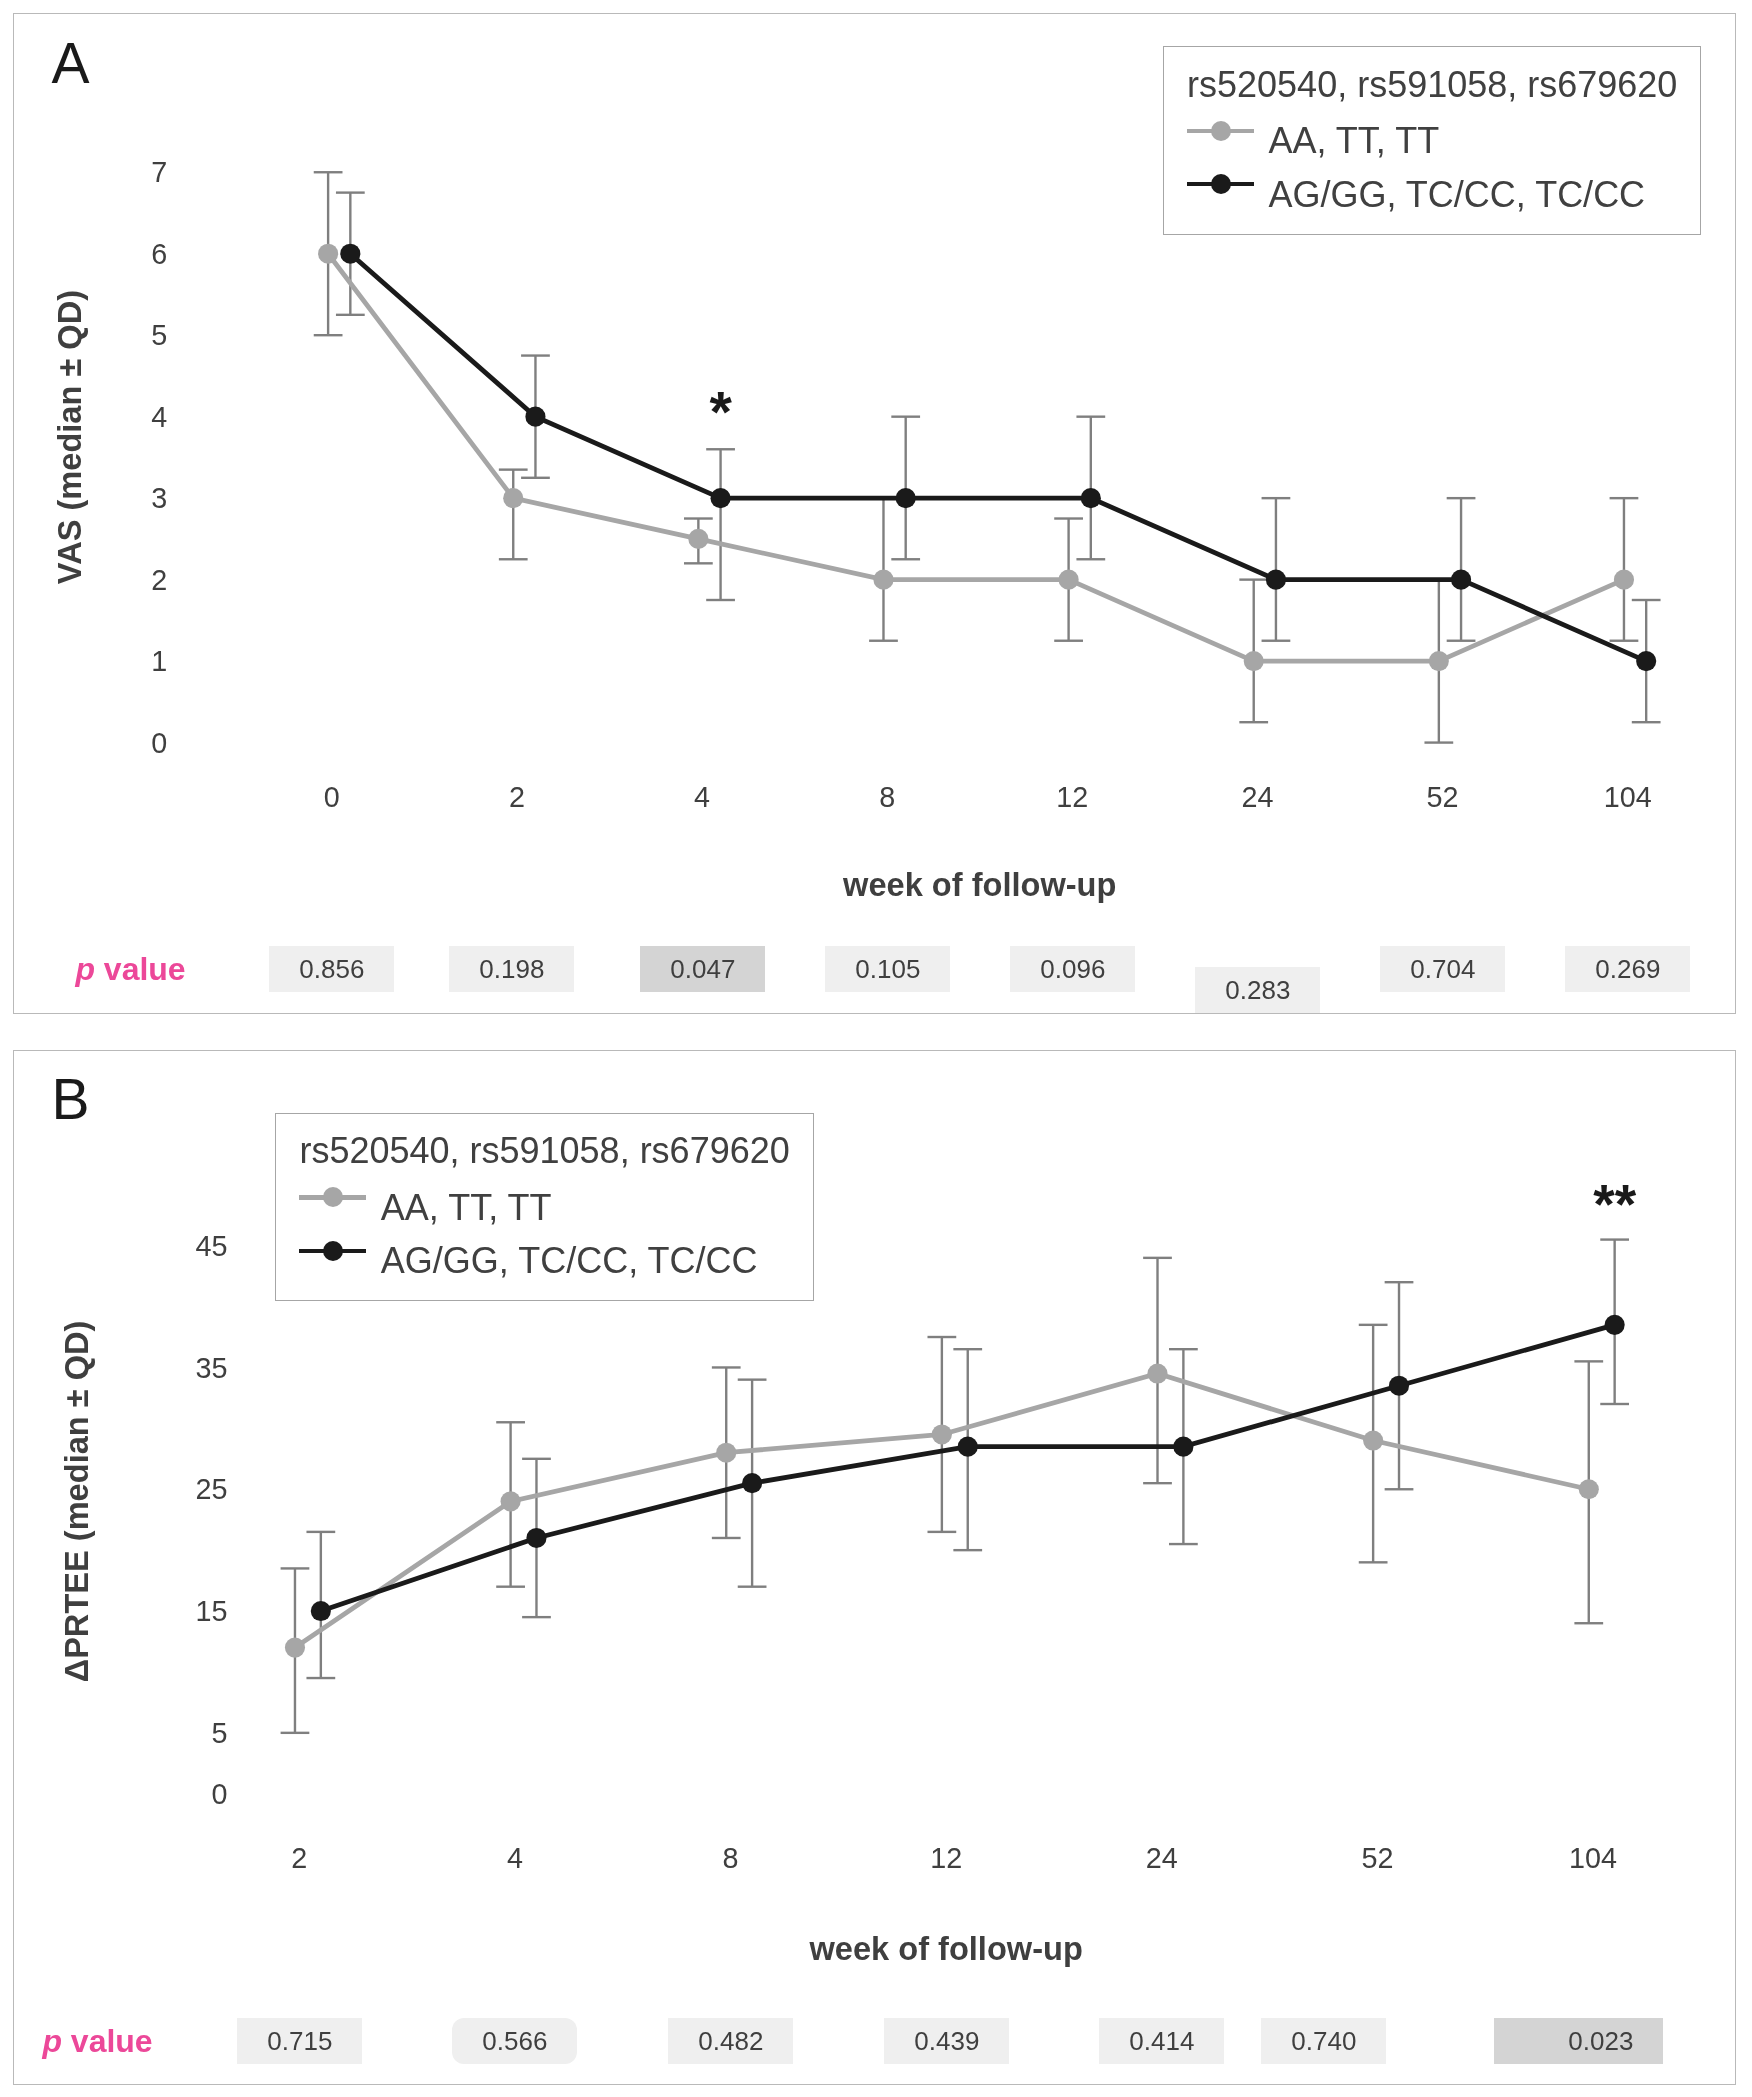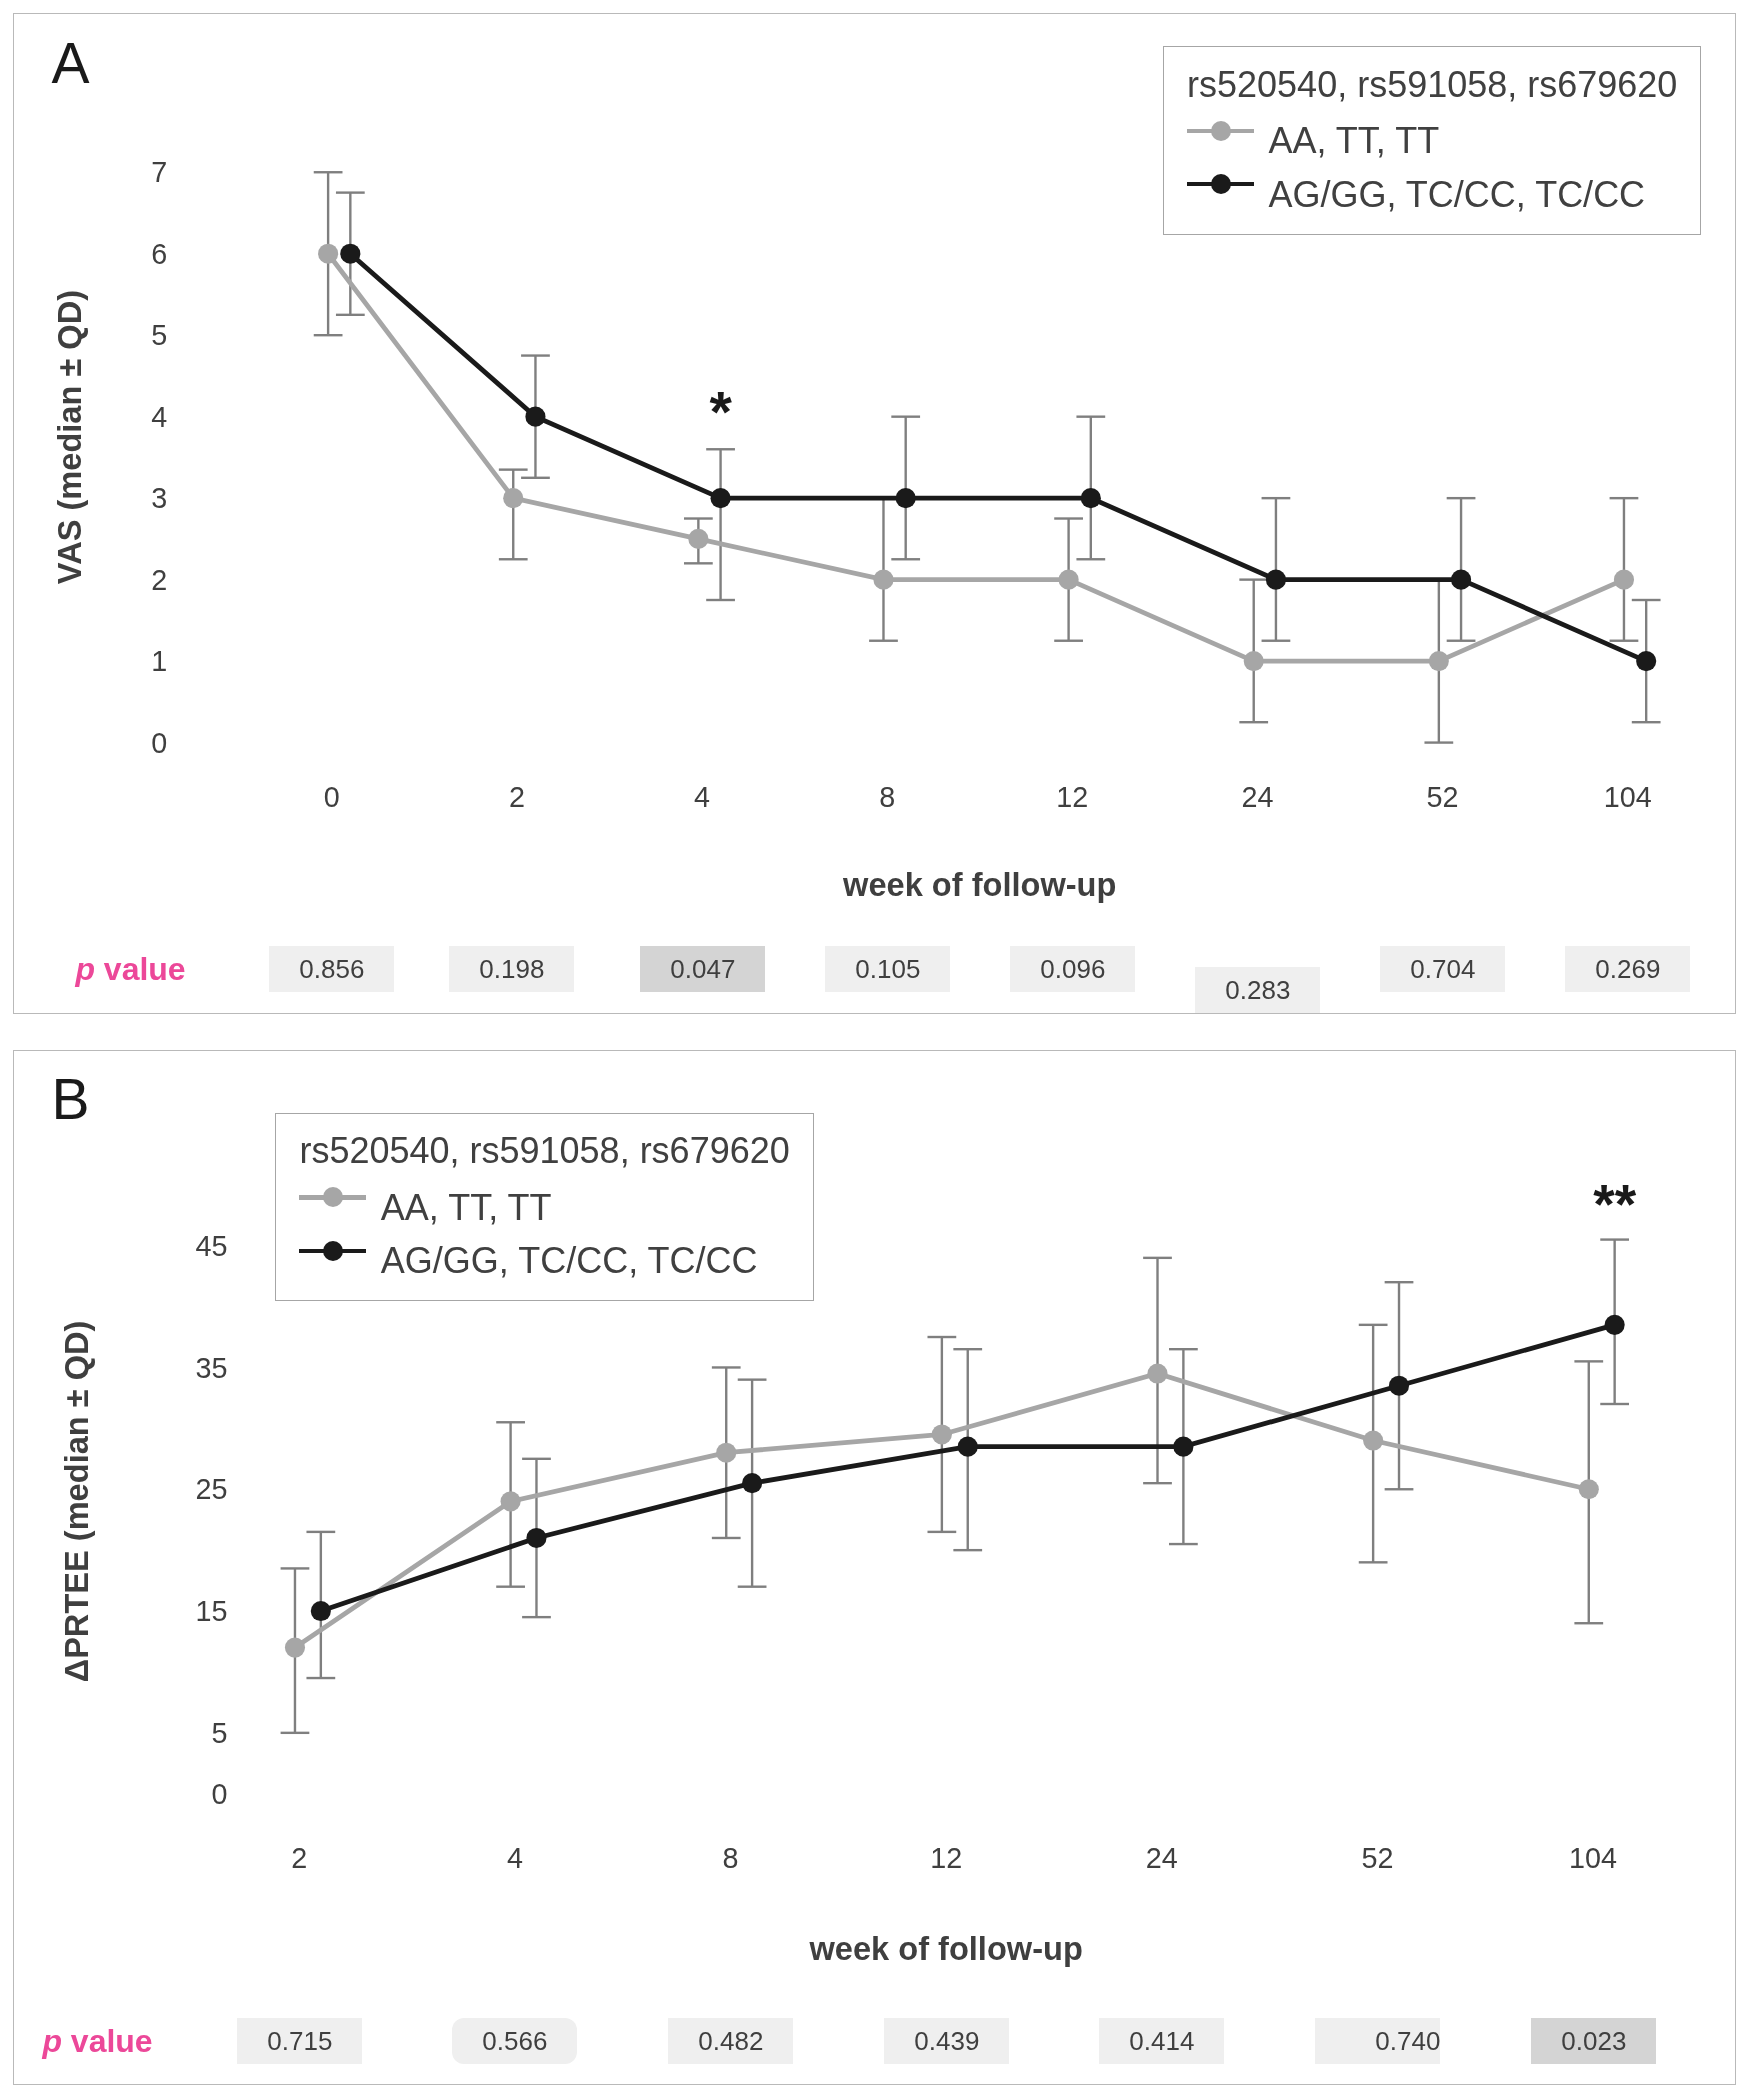--- a/index.html
+++ b/index.html
@@ -254,19 +254,19 @@
         <text x="3340" y="358.54166666666674" font-size="115" fill="#1a1a1a" text-anchor="middle" font-weight="bold">**</text>
       </svg>
 
     <div class="prow" id="prow-1">
       <div class="prow-label"><span class="pit">p</span>&nbsp;<span>value</span></div>
     <div class="pbox" style="left: 223px;">0.715</div>
         <div class="pbox" style="left: 438px; border-radius: 12px;">0.566</div>
         <div class="pbox" style="left: 654px;">0.482</div>
         <div class="pbox" style="left: 870px;">0.439</div>
         <div class="pbox" style="left: 1085px;">0.414</div>
-        <div class="pbox" style="left: 1301px; text-align: right;">0.740</div>
-        <div class="pbox sig" style="left: 1517px;">0.023</div>
+        <div class="pbox" style="left: 1247px;">0.740</div>
+        <div class="pbox sig" style="left: 1480px; padding-left: 44px;">0.023</div>
       </div>
   </section>
 
 </div>
 
 
 </body></html>

